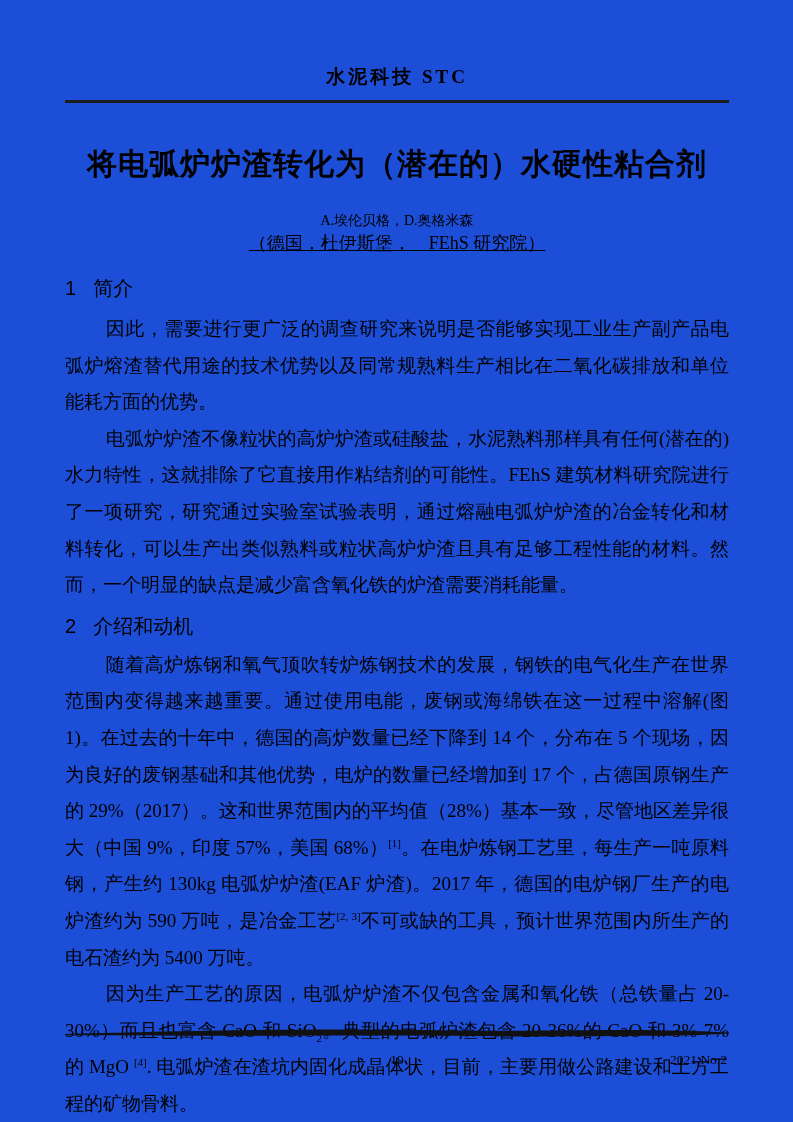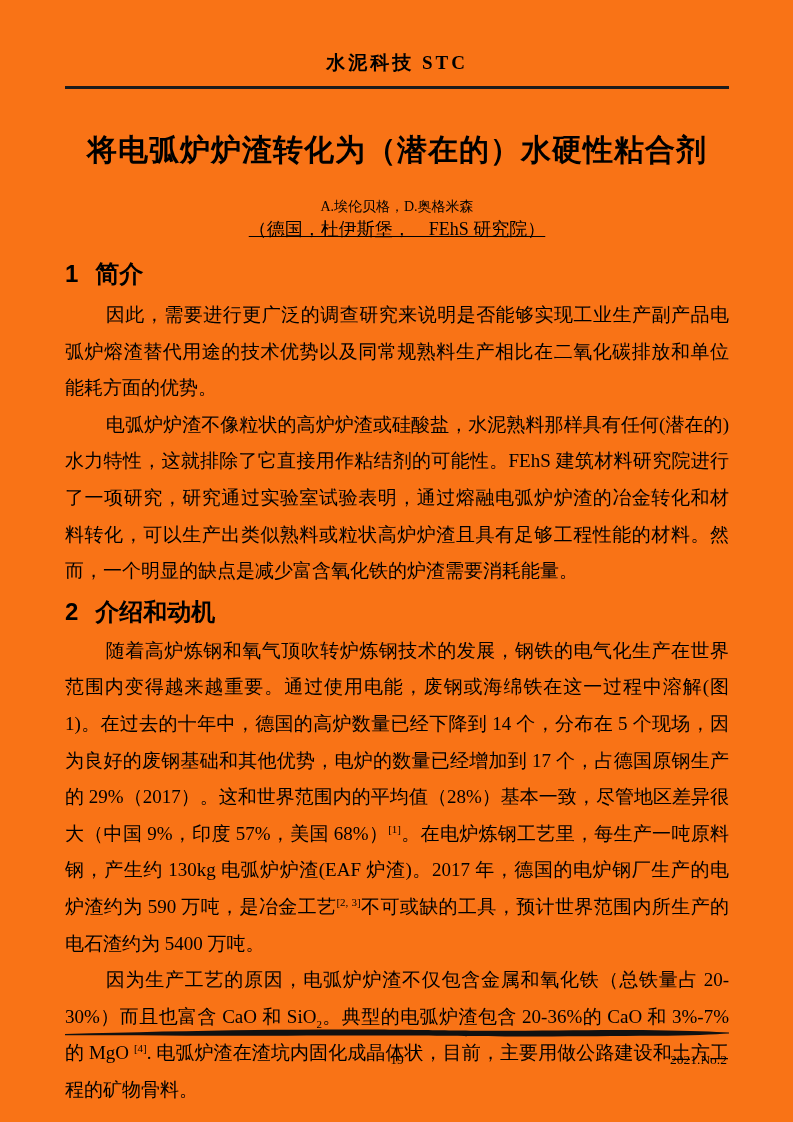--- a/index.html
+++ b/index.html
@@ -1,21 +1,21 @@
 <!DOCTYPE html>
 <html><head>
 <meta charset="utf-8">
 <style>
   html, body { margin: 0; padding: 0; background: #ffffff; }
   .page {
     width: 793px; height: 1122px;
     position: relative; margin: 0 auto;
-    background: #f97316; color: #000;
+    background: #1d4ed8; color: #000;
     box-sizing: border-box;
-    padding: 50px 64px 0 65px;
+    padding: 64px 64px 0 65px;
     overflow: hidden;
     font-family: "Liberation Serif", "DejaVu Serif", serif;
   }
   .journal-title {
     text-align: center; font-size: 19px; letter-spacing: 3px;
     line-height: 26px; font-weight: 600;
   }
   .header-rule { height: 3px; background: #1c1c1c; margin-top: 10px; }
   .article-title {
     font-family: "Liberation Sans", "DejaVu Sans", sans-serif;
@@ -23,21 +23,21 @@
     text-align: center; line-height: 42px; margin: 40px 0 0 0;
   }
   .authors {
     text-align: center; font-size: 14px; line-height: 23px; margin-top: 24px;
   }
   .affiliation {
     text-align: center; font-size: 18px; line-height: 23px; white-space: pre-wrap; text-decoration: underline;
   }
   .section-heading {
     font-family: "Liberation Sans", "DejaVu Sans", sans-serif;
-    font-weight: 700; font-size: 24px; line-height: 28px;
+    font-weight: 400; font-size: 20px; line-height: 28px;
     margin: 19px 0 9px 0;
   }
   .section-heading.tight { margin: 8px 0 7px 0; }
   .sec-num { display: inline-block; margin-right: 17px; }
   .body-para {
     font-size: 19px; line-height: 36.6px;
     text-align: justify; text-align-last: left;
     text-indent: 2.15em; margin: 0;
   }
   .body-para sup { font-size: 11px; vertical-align: super; line-height: 0; }

